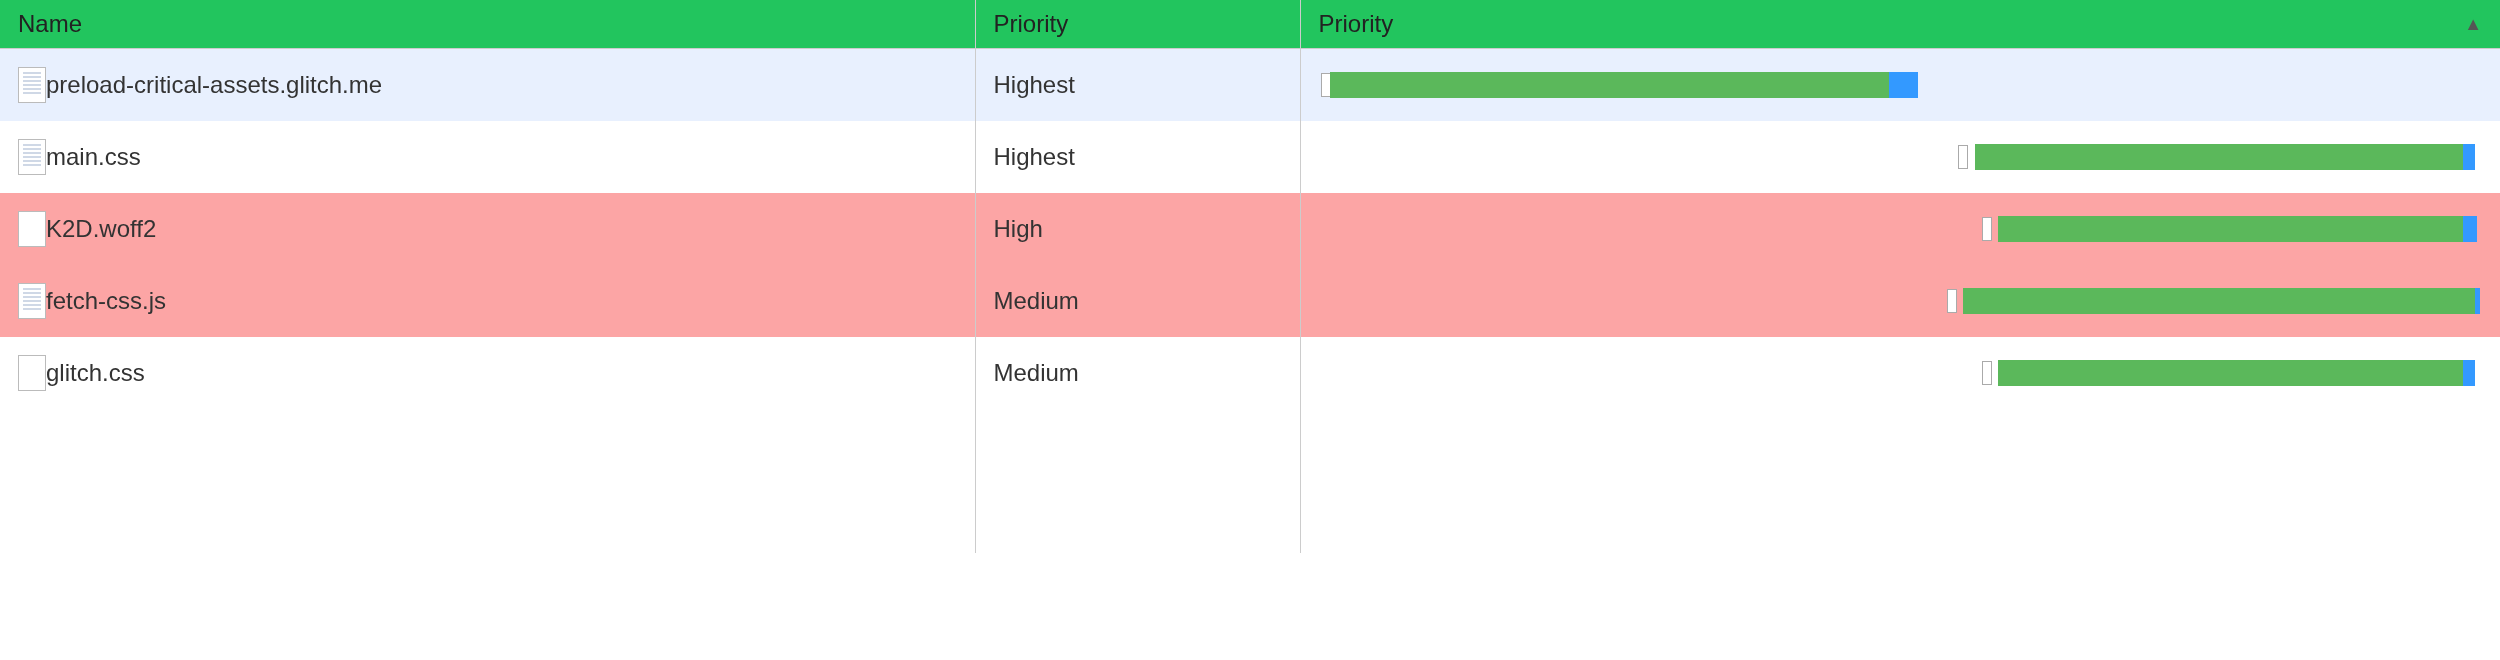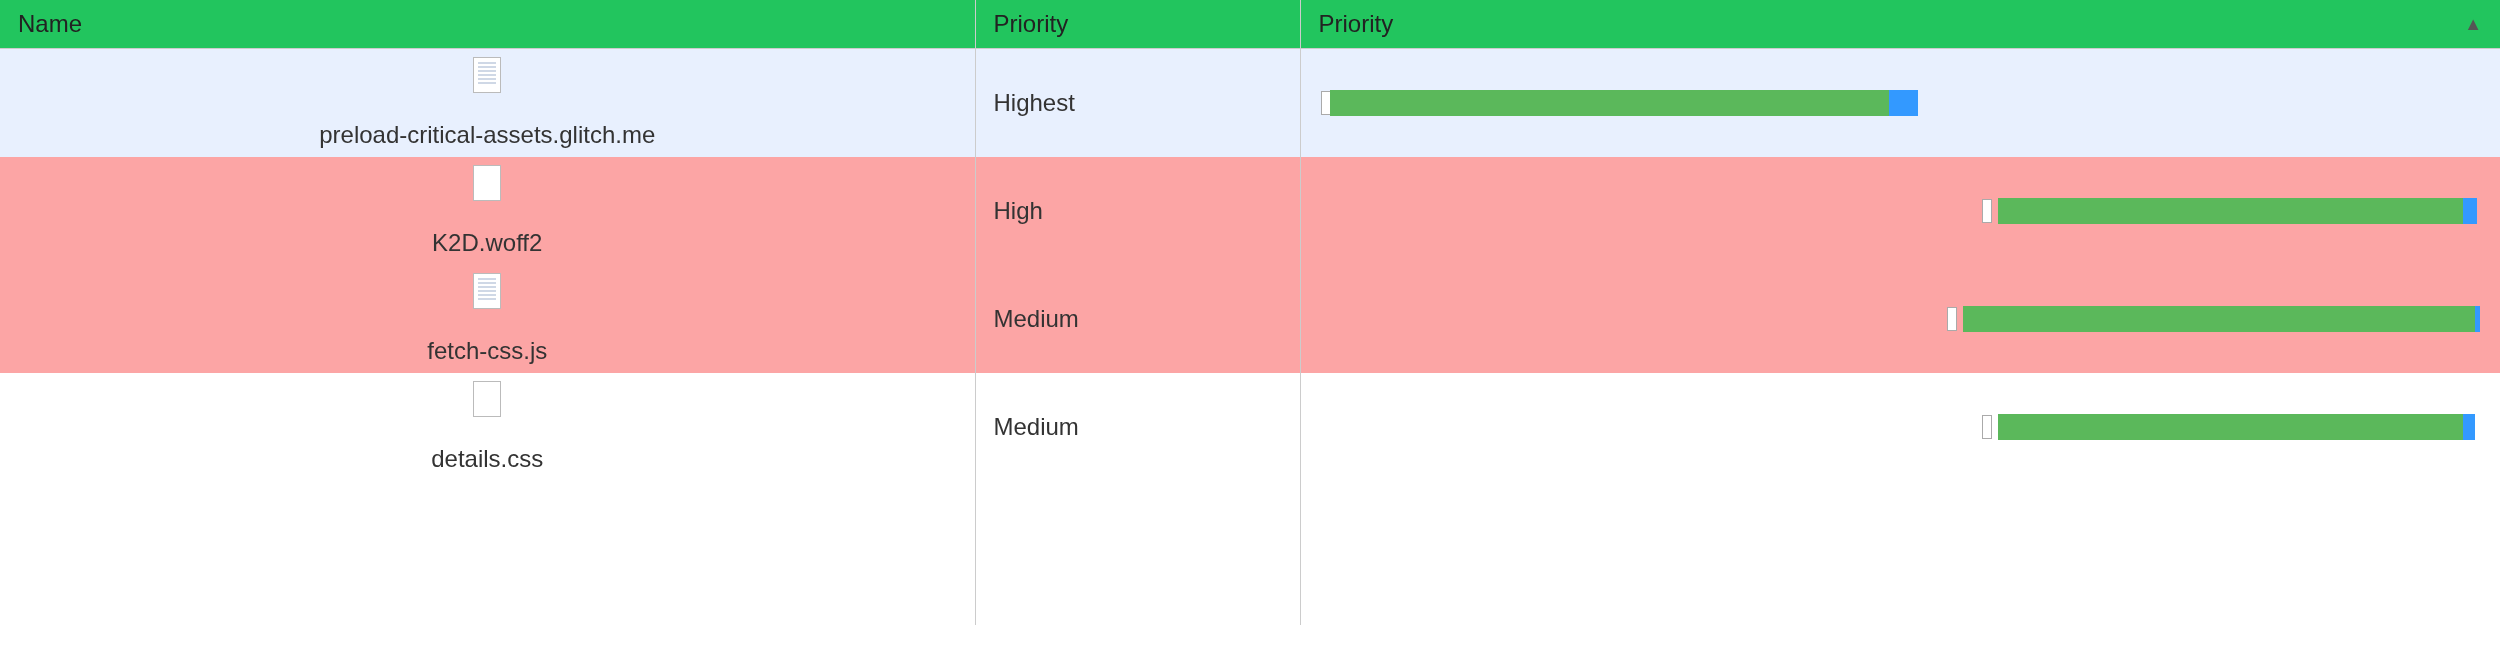--- a/index.html
+++ b/index.html
@@ -54,22 +54,21 @@
       padding: 8px 18px;
       border-right: 1px solid #ccc;
       vertical-align: middle;
     }
     .data-cell:last-child {
       border-right: none;
     }
     .name-cell {
       display: flex;
       align-items: center;
-      gap: 28px;
-      flex-direction: column;
+      gap: 0;
     }
     .file-icon {
       width: 28px;
       height: 36px;
       flex-shrink: 0;
       display: inline-block;
       border: 1px solid #bbb;
       background: #fff;
       position: relative;
     }
@@ -152,20 +151,36 @@
         </td>
         <td class="data-cell col-priority"><span>Highest</span></td>
         <td class="data-cell col-waterfall">
           <div class="waterfall-track">
             <div class="waterfall-queue-marker" style="left: 0.2%;"></div>
             <div class="waterfall-bar" style="left: 1%; width: 48%;"></div>
             <div class="waterfall-tail" style="left: 49%; width: 2.5%;"></div>
           </div>
         </td>
       </tr>
+      <tr class="data-row odd">
+        <td class="data-cell col-name">
+          <div class="name-cell">
+            <span class="file-icon document"></span>
+            <span>main.css</span>
+          </div>
+        </td>
+        <td class="data-cell col-priority"><span>Highest</span></td>
+        <td class="data-cell col-waterfall">
+          <div class="waterfall-track">
+            <div class="waterfall-queue-marker" style="left: 55%;"></div>
+            <div class="waterfall-bar" style="left: 56.4%; width: 42%;"></div>
+            <div class="waterfall-tail" style="left: 98.4%; width: 1%;"></div>
+          </div>
+        </td>
+      </tr>
       <tr class="data-row even">
         <td class="data-cell col-name">
           <div class="name-cell">
             <span class="file-icon blank"></span>
             <span>K2D.woff2</span>
           </div>
         </td>
         <td class="data-cell col-priority"><span>High</span></td>
         <td class="data-cell col-waterfall">
           <div class="waterfall-track">
@@ -188,21 +203,21 @@
             <div class="waterfall-queue-marker" style="left: 54%;"></div>
             <div class="waterfall-bar" style="left: 55.4%; width: 44%;"></div>
             <div class="waterfall-tail" style="left: 99.4%; width: 0.4%;"></div>
           </div>
         </td>
       </tr>
       <tr class="data-row odd">
         <td class="data-cell col-name">
           <div class="name-cell">
             <span class="file-icon blank"></span>
-            <span>details.css</span>
+            <span>glitch.css</span>
           </div>
         </td>
         <td class="data-cell col-priority"><span>Medium</span></td>
         <td class="data-cell col-waterfall">
           <div class="waterfall-track">
             <div class="waterfall-queue-marker" style="left: 57%;"></div>
             <div class="waterfall-bar" style="left: 58.4%; width: 40%;"></div>
             <div class="waterfall-tail" style="left: 98.4%; width: 1%;"></div>
           </div>
         </td>

